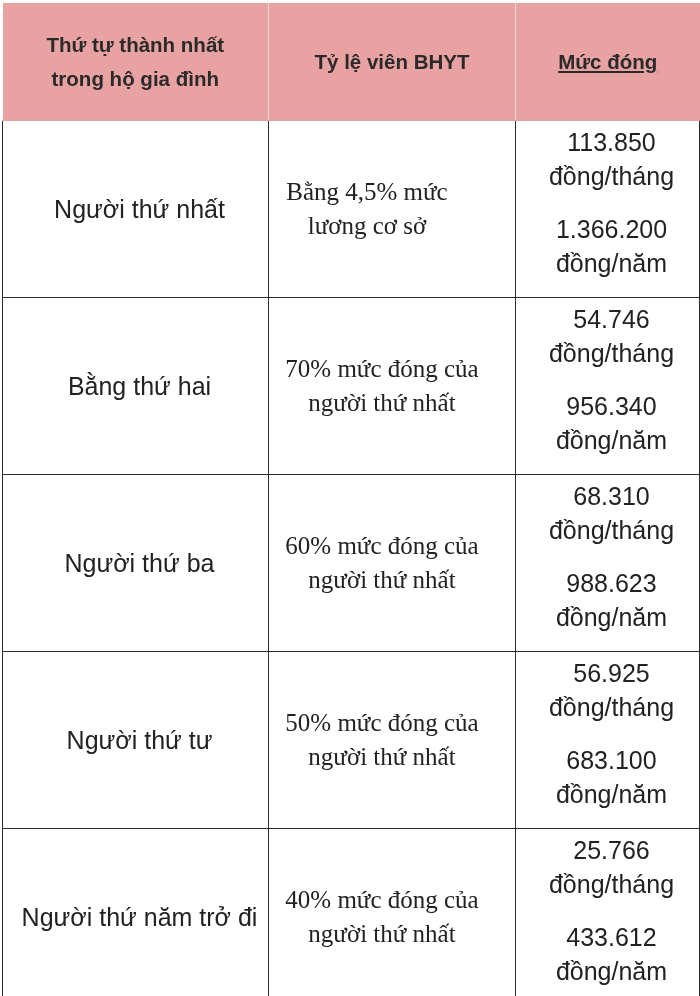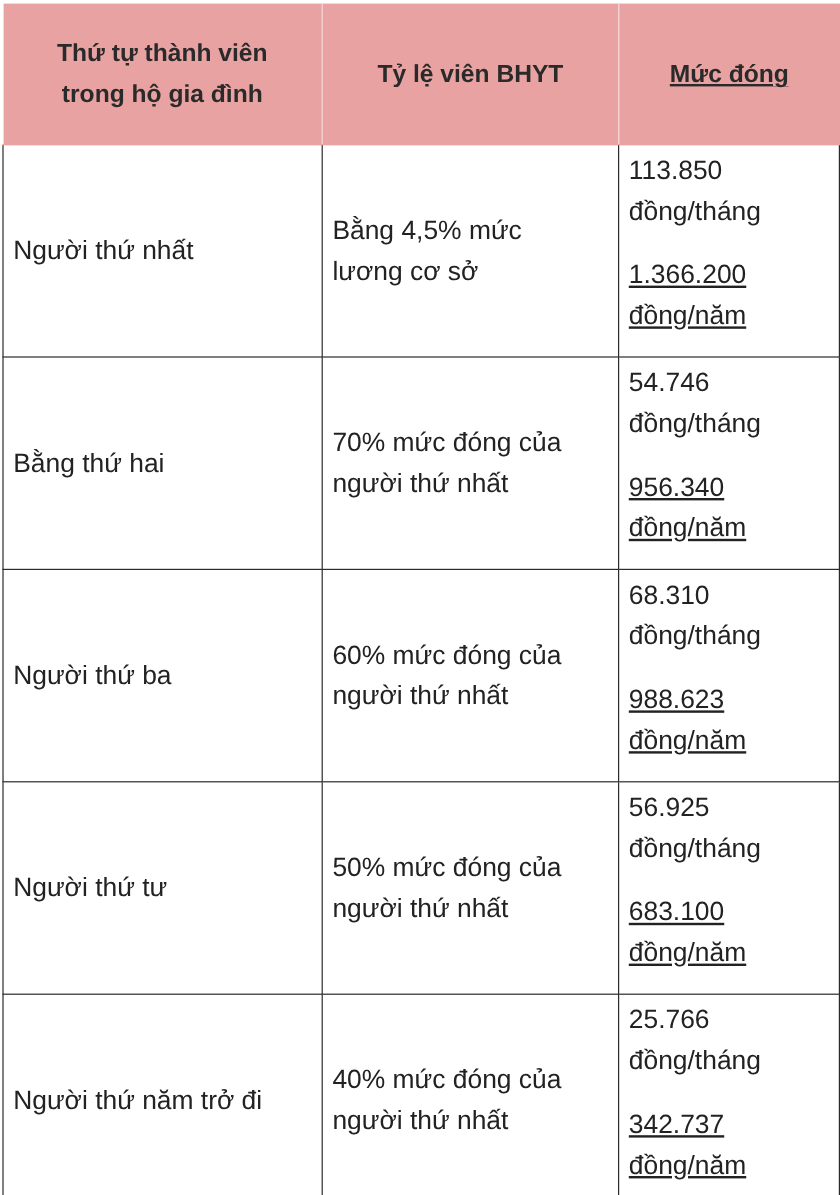--- a/index.html
+++ b/index.html
@@ -6,42 +6,42 @@
   body { width: 700px; height: 996px; overflow: hidden; position: relative; font-family: "Liberation Sans", sans-serif; color: #222222; }
   table.bhyt { border-collapse: collapse; table-layout: fixed; position: absolute; left: 2px; top: 3px; width: 697px; }
   col.c1 { width: 266px; } col.c2 { width: 247px; } col.c3 { width: 184px; }
   thead th {
     background: #e9a2a2; height: 117px; padding: 0; font-weight: bold; font-size: 20.5px;
     line-height: 34px; color: #2a2a2a; text-align: center; vertical-align: middle;
     border-right: 1px solid #f6d4d4; border-bottom: 1px solid #e9a2a2;
   }
   thead th:last-child { border-right: none; text-decoration: underline; }
   tbody td {
-    border: 1.6px solid #2b2b2b; padding: 0 0 0 8px; font-size: 22px; line-height: 34px;
-    vertical-align: middle; height: 172px;
+    border: 1.6px solid #2b2b2b; padding: 0 0 0 8px; font-size: 25px; line-height: 34px;
+    vertical-align: middle; height: 172px; text-align: center;
   }
-  tbody td.rate { padding-left: 8px; }
+  tbody td.rate { padding-left: 8px; font-family: Liberation Serif, serif; }
   tbody td.amount { vertical-align: top; padding-top: 4px; }
   .amt-block { display: block; }
-  .amt-block + .amt-block { margin-top: 19px; text-decoration: underline; }
+  .amt-block + .amt-block { margin-top: 19px; }
   .amt-line { display: block; }
 </style>
 </head>
 <body>
 
 <table class="bhyt">
   <colgroup>
       <col class="c1">
       <col class="c2">
       <col class="c3">
     </colgroup>
   <thead>
     <tr>
       <th>
-          <div style="width:210px;margin:0 auto;">Thứ tự thành viên trong hộ gia đình</div>
+          <div style="width:210px;margin:0 auto;">Thứ tự thành nhất trong hộ gia đình</div>
         </th>
       <th><span>Tỷ lệ viên BHYT</span></th>
       <th><span>Mức đóng</span></th>
     </tr>
   </thead>
   <tbody>
     <tr>
       <td>Người thứ nhất</td>
       <td class="rate">
           <div style="width:180px">Bằng 4,5% mức lương cơ sở</div>
@@ -109,19 +109,19 @@
       <td>Người thứ năm trở đi</td>
       <td class="rate">
           <div style="width:210px">40% mức đóng của người thứ nhất</div>
         </td>
       <td class="amount">
         <span class="amt-block">
           <span class="amt-line">25.766</span>
           <span class="amt-line">đồng/tháng</span>
         </span>
         <span class="amt-block">
-          <span class="amt-line">342.737</span>
+          <span class="amt-line">433.612</span>
           <span class="amt-line">đồng/năm</span>
         </span>
       </td>
     </tr>
   </tbody>
 </table>
 
 </body></html>

